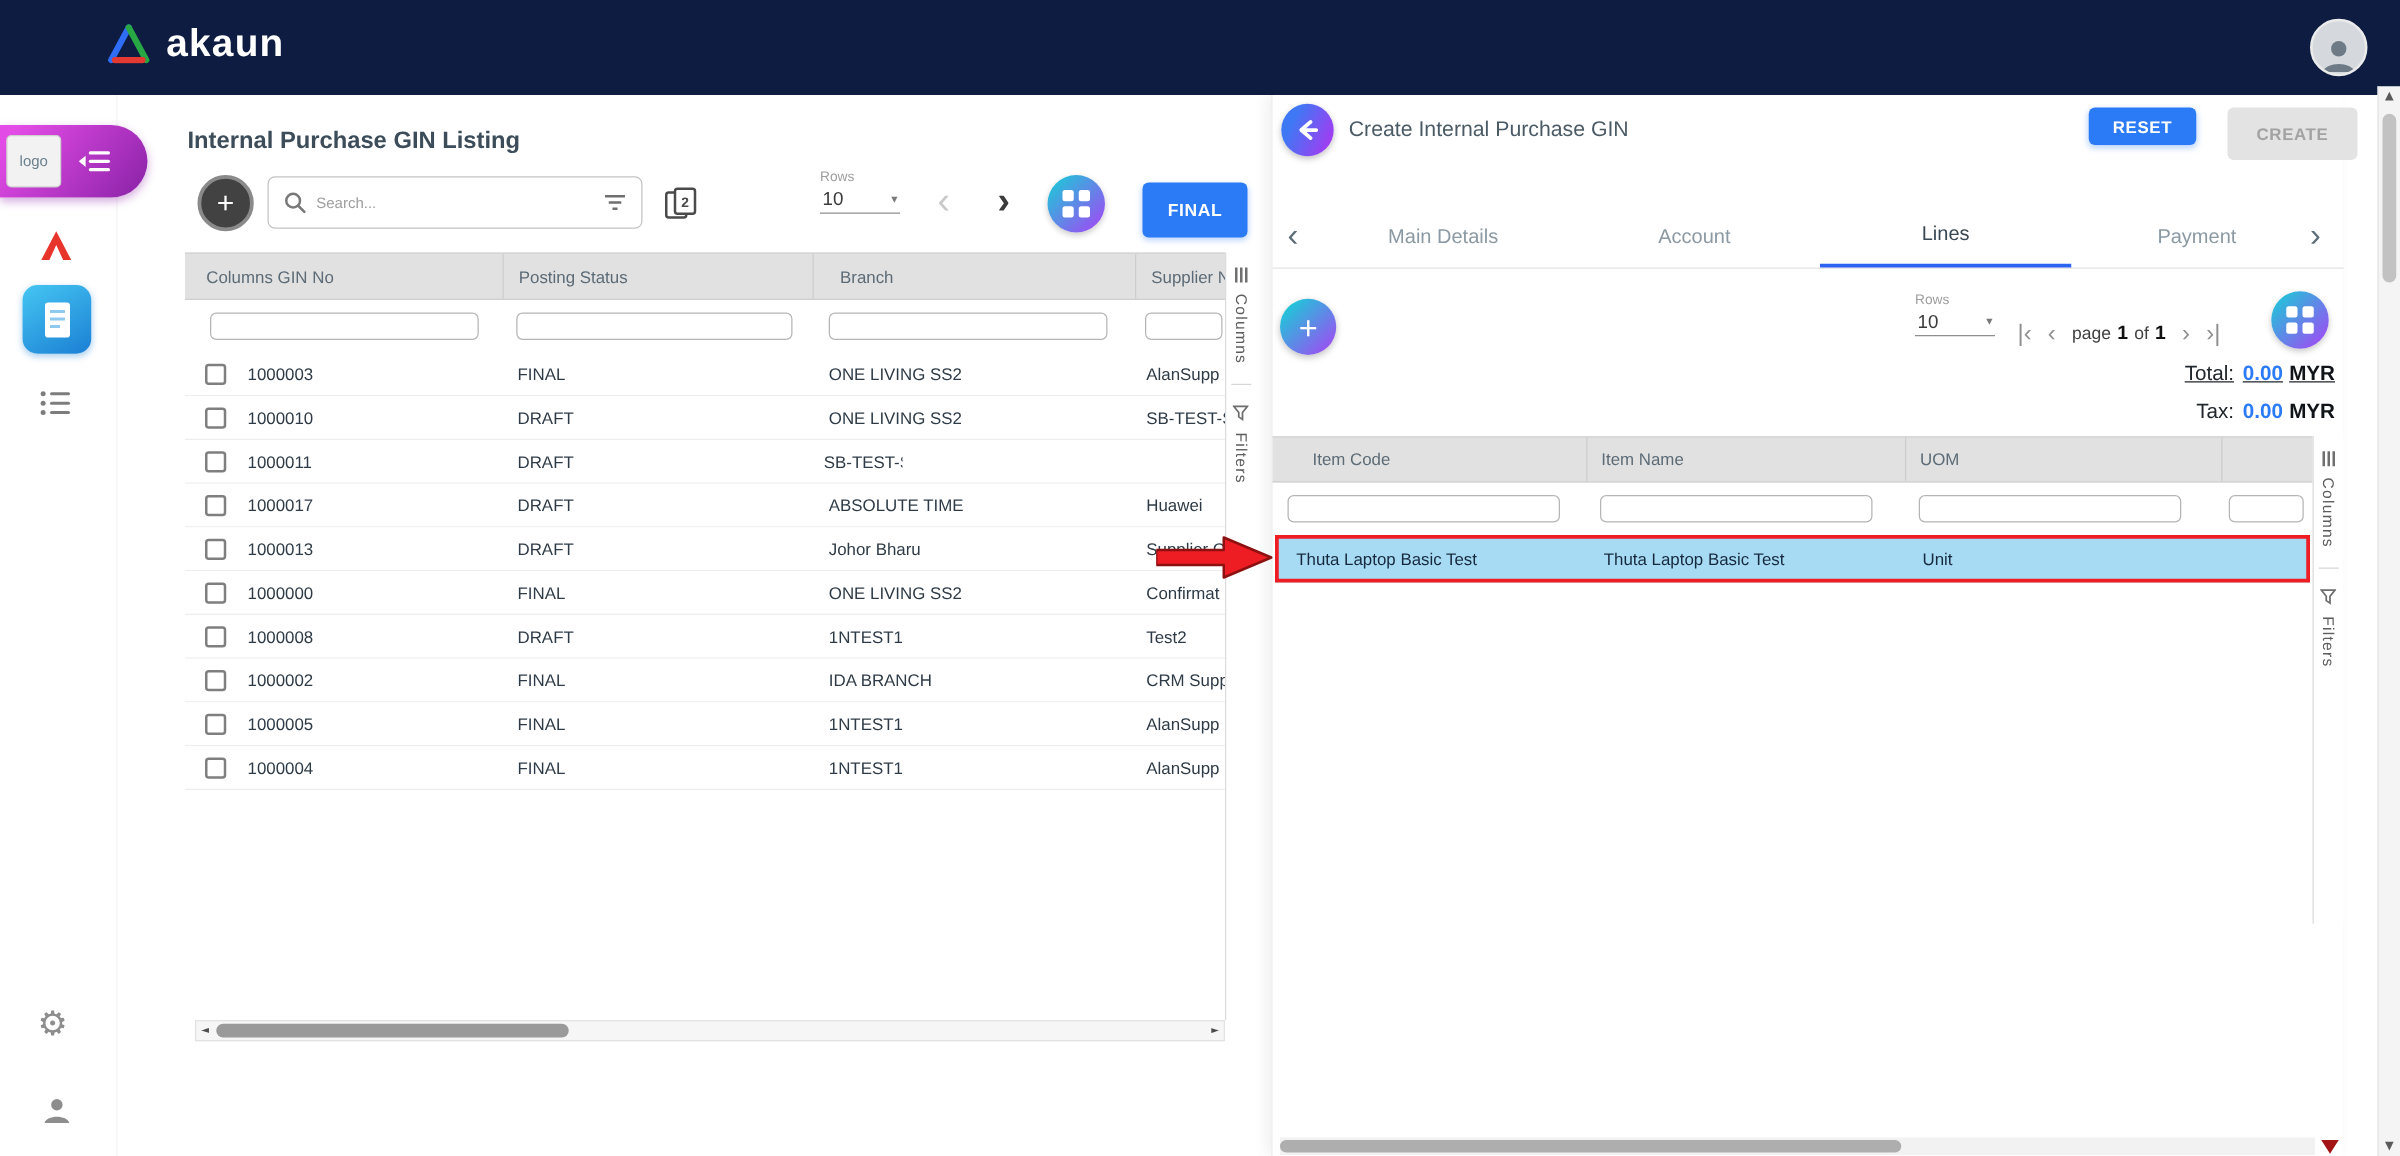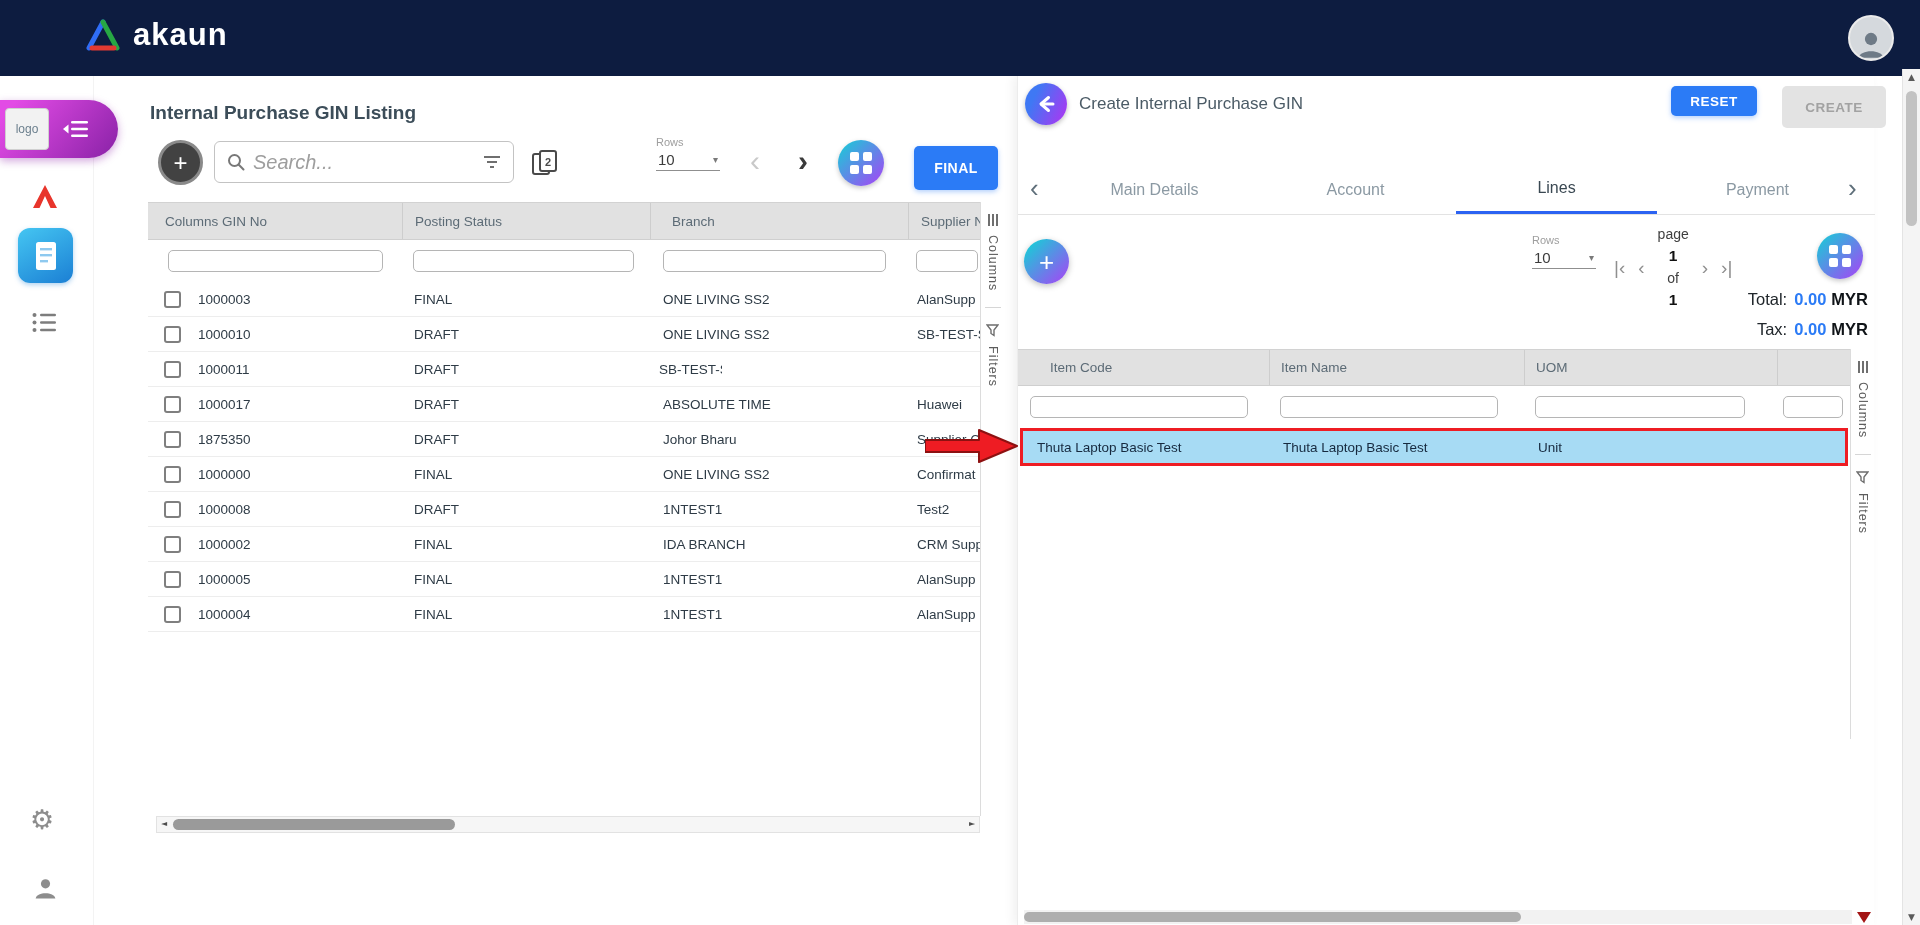--- a/index.html
+++ b/index.html
@@ -51,21 +51,21 @@
   .sarrow { position:absolute; top:2px; font-size:8px; color:#4d4d4d; width:14px; text-align:center; font-family:"DejaVu Sans",sans-serif; cursor:pointer; }
   .hthumb { position:absolute; top:2px; height:11px; background:#9a9a9a; border-radius:6px; cursor:grab; }
   .ctext { font-size:13.5px; color:#2e3b46; white-space:nowrap; overflow:hidden; }
   .cbx { width:17px; height:17px; border:2px solid #7f7f7f; border-radius:3px; background:#fff; flex:none; cursor:pointer; }
 
   
   .listing { position:absolute; left:148px; top:76px; width:856px; height:764px; background:#fff; }
   .l-title { position:absolute; left:2px; top:26px; font-size:19px; font-weight:600; color:#3c4d59; }
   .add-dark { position:absolute; left:10px; top:64px; width:45px; height:45px; border-radius:50%; background:#424242; border:3px solid #8a8a8a; color:#fff; font-size:24px; line-height:1; display:flex; align-items:center; justify-content:center; cursor:pointer; }
   .search-box { position:absolute; left:66px; top:65px; width:300px; height:42px; border:1px solid #c3c3c3; border-radius:6px; display:flex; align-items:center; gap:8px; padding:0 12px; background:#fff; }
-  .search-input { flex:1; border:none; outline:none; font-size:20px; color:#a16207; background:transparent; min-width:0;font-style:italic; }
+  .search-input { flex:1; border:none; outline:none; font-size:12px; color:#a16207; background:transparent; min-width:0; }
   .search-input::placeholder { color:#9e9e9e; }
   .copy-ic { position:absolute; left:382px; top:72px; cursor:pointer; }
   .l-rowsel { position:absolute; left:508px; top:60px; width:64px; }
   .chev { position:absolute; top:70px; font-size:30px; color:#c9c9c9; cursor:pointer; line-height:1; background:none; border:none; }
   .chev-prev { left:602px; }
   .chev-next { left:650px; color:#3a3a3a; font-weight:bold; }
   .l-grid { position:absolute; left:690px; top:64px; width:46px; height:46px; }
   .btn-final { position:absolute; left:766px; top:70px; width:84px; height:44px; background:var(--accent_blue,#2b7bf6); color:#fff; font-weight:bold; font-size:14px; border:none; border-radius:5px; letter-spacing:.5px; cursor:pointer; box-shadow:0 2px 5px rgba(43,123,246,.35); }
   .listing .c1 { width:254px; } .listing .c2 { width:248px; } .listing .c3 { width:258px; } .listing .c4 { width:72px; overflow:hidden; white-space:nowrap; }
   .l-hdr { left:0; top:126px; width:832px; height:38px; }
@@ -96,25 +96,25 @@
   .tabsrow { position:absolute; left:0; top:89px; width:857px; height:50px; border-bottom:1px solid #e3e3e3; }
   .tab { position:absolute; top:0; height:49px; width:201px; display:flex; align-items:center; justify-content:center; font-size:16px; color:#8b99a3; cursor:pointer; background:none; border:none; }
   .t0 { left:36px; } .t1 { left:237px; } .t2 { left:438px; } .t3 { left:639px; }
   .tab.active { color:#3a4852; font-weight:500; border-bottom:3px solid #2c63f2; }
   .tchev { position:absolute; top:8px; font-size:26px; color:#5f6f7a; cursor:pointer; background:none; border:none; line-height:1.2; }
   .tchev.left { left:12px; } .tchev.right { left:830px; }
   .add-grad { position:absolute; left:6px; top:163px; width:45px; height:45px; border-radius:50%; border:none; background:linear-gradient(135deg,var(--icon_gradient_start,#22c3d9) 15%,var(--icon_gradient_end,#9b4ff3) 90%); color:#fff; font-size:26px; line-height:1; display:flex; align-items:center; justify-content:center; cursor:pointer; box-shadow:0 2px 6px rgba(0,0,0,.25); }
   .d-rowsel { position:absolute; left:514px; top:158px; width:64px; }
   .pagi { position:absolute; left:596px; top:178px; height:26px; display:flex; align-items:center; gap:13px; }
   .pg-nav { font-size:19px; color:#8f8f8f; cursor:pointer; line-height:1; background:none; border:none; }
-  .pg-text { font-size:14px; color:#3f3f3f; display:flex; align-items:center; gap:5px;flex-direction:column; }
+  .pg-text { font-size:14px; color:#3f3f3f; display:flex; gap:5px; }
   .pg-text b { font-size:15.5px; color:#111; }
   .d-grid { position:absolute; left:799px; top:157px; width:46px; height:46px; }
   .totline { position:absolute; right:6px; text-align:right; font-size:16.5px; color:#20262b; }
-  .tot1 { top:214px; } .tot2 { top:244px; }
+  .tot1 { top:214px;text-decoration:underline; } .tot2 { top:244px; }
   .totline .val { color:var(--accent_blue,#2b7bf6); font-weight:bold; margin:0 5px 0 7px; }
   .totline .cur { font-weight:bold; color:#101418; }
   .detail .c1 { width:251px; } .detail .c2 { width:255px; } .detail .c3 { width:253px; } .detail .c4 { width:74px; overflow:hidden; }
   .d-hdr { left:0; top:273px; width:833px; height:37px; }
   .d-hdr .c1 { padding-left:32px; } .d-hdr .c2 { padding-left:11px; } .d-hdr .c3 { padding-left:11px; }
   .d-flt { left:0; top:310px; width:833px; height:42px; }
   .d-flt .c1 input { margin-left:12px; width:218px; }
   .d-flt .c2 input { margin-left:11px; width:218px; }
   .d-flt .c3 input { margin-left:11px; width:210px; }
   .d-flt .c4 input { margin-left:6px; width:60px; }
@@ -301,21 +301,21 @@
             <span class="cbx"></span>
             <span class="ctext">1000017</span>
           </div>
         <div class="cell c2 ctext">DRAFT</div>
         <div class="cell c3 ctext">ABSOLUTE TIME</div>
         <div class="cell c4 ctext">Huawei</div>
       </div>
       <div class="l-row">
         <div class="cell c1">
             <span class="cbx"></span>
-            <span class="ctext">1875350</span>
+            <span class="ctext">1000013</span>
           </div>
         <div class="cell c2 ctext">DRAFT</div>
         <div class="cell c3 ctext">Johor Bharu</div>
         <div class="cell c4 ctext">Supplier C</div>
       </div>
       <div class="l-row">
         <div class="cell c1">
             <span class="cbx"></span>
             <span class="ctext">1000000</span>
           </div>

